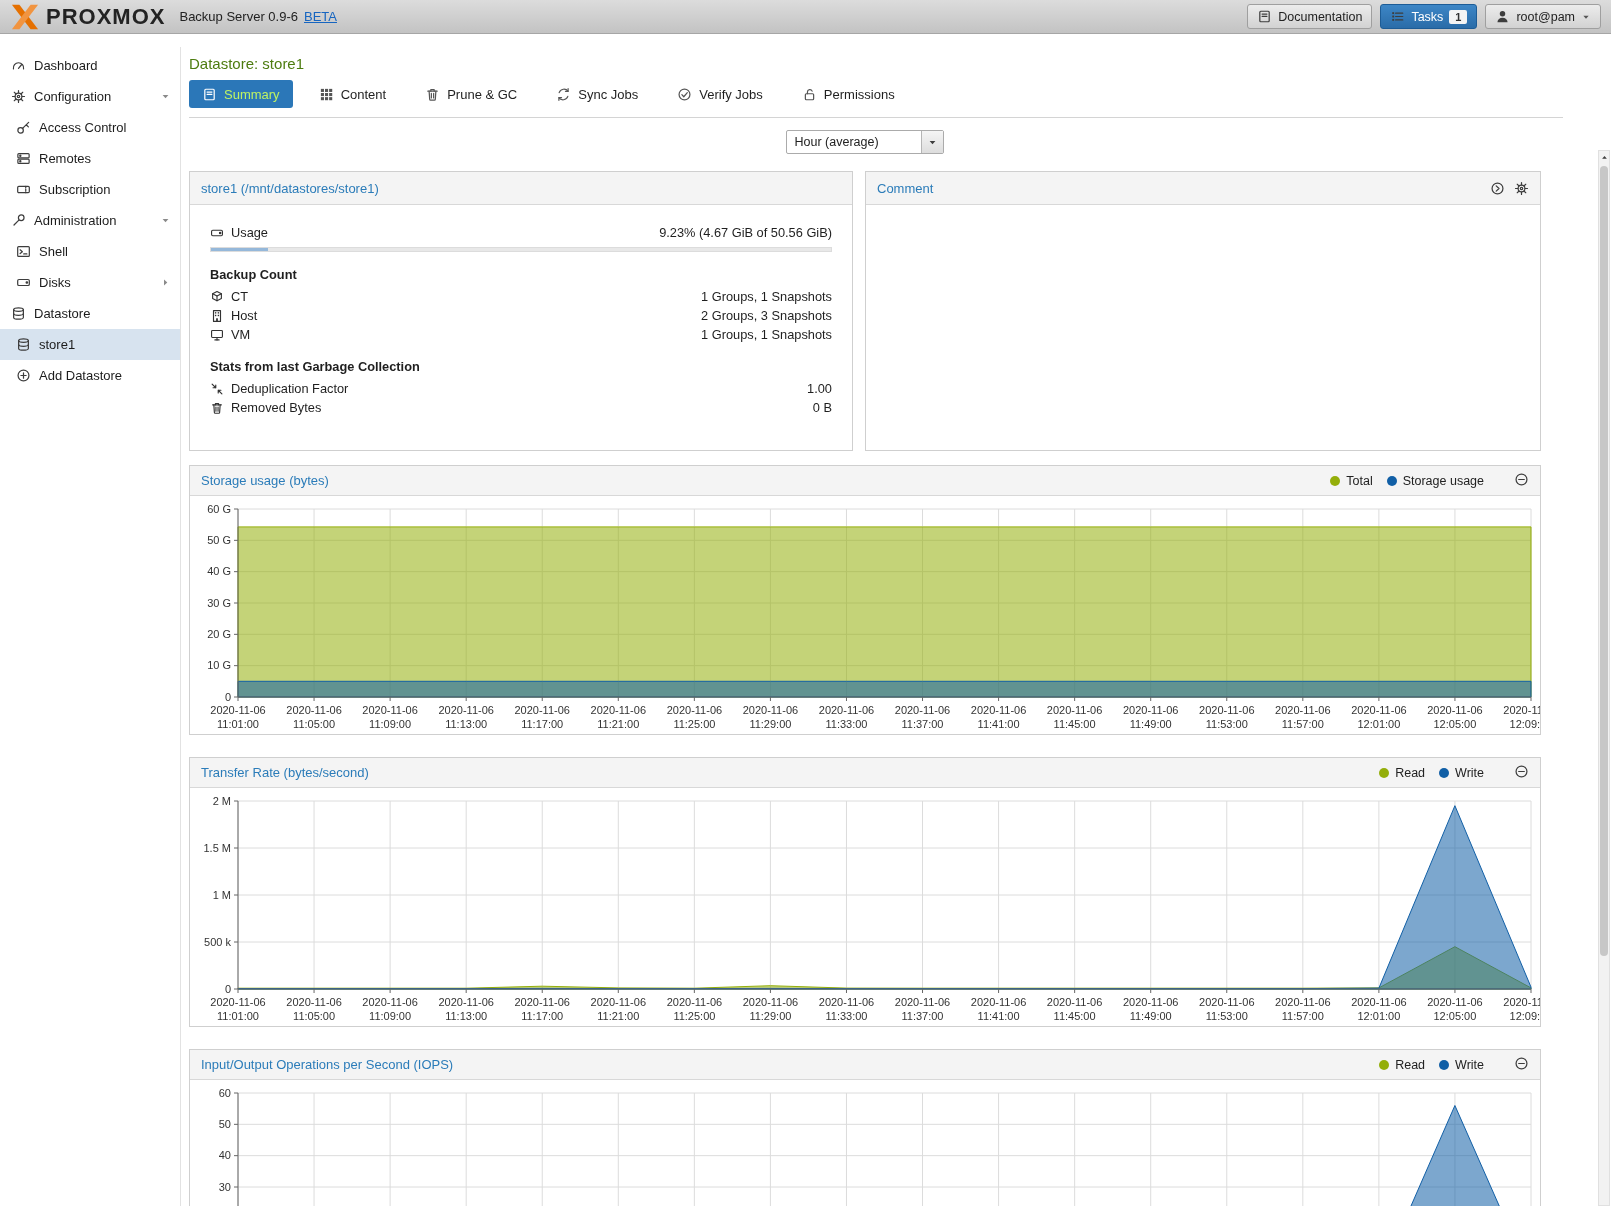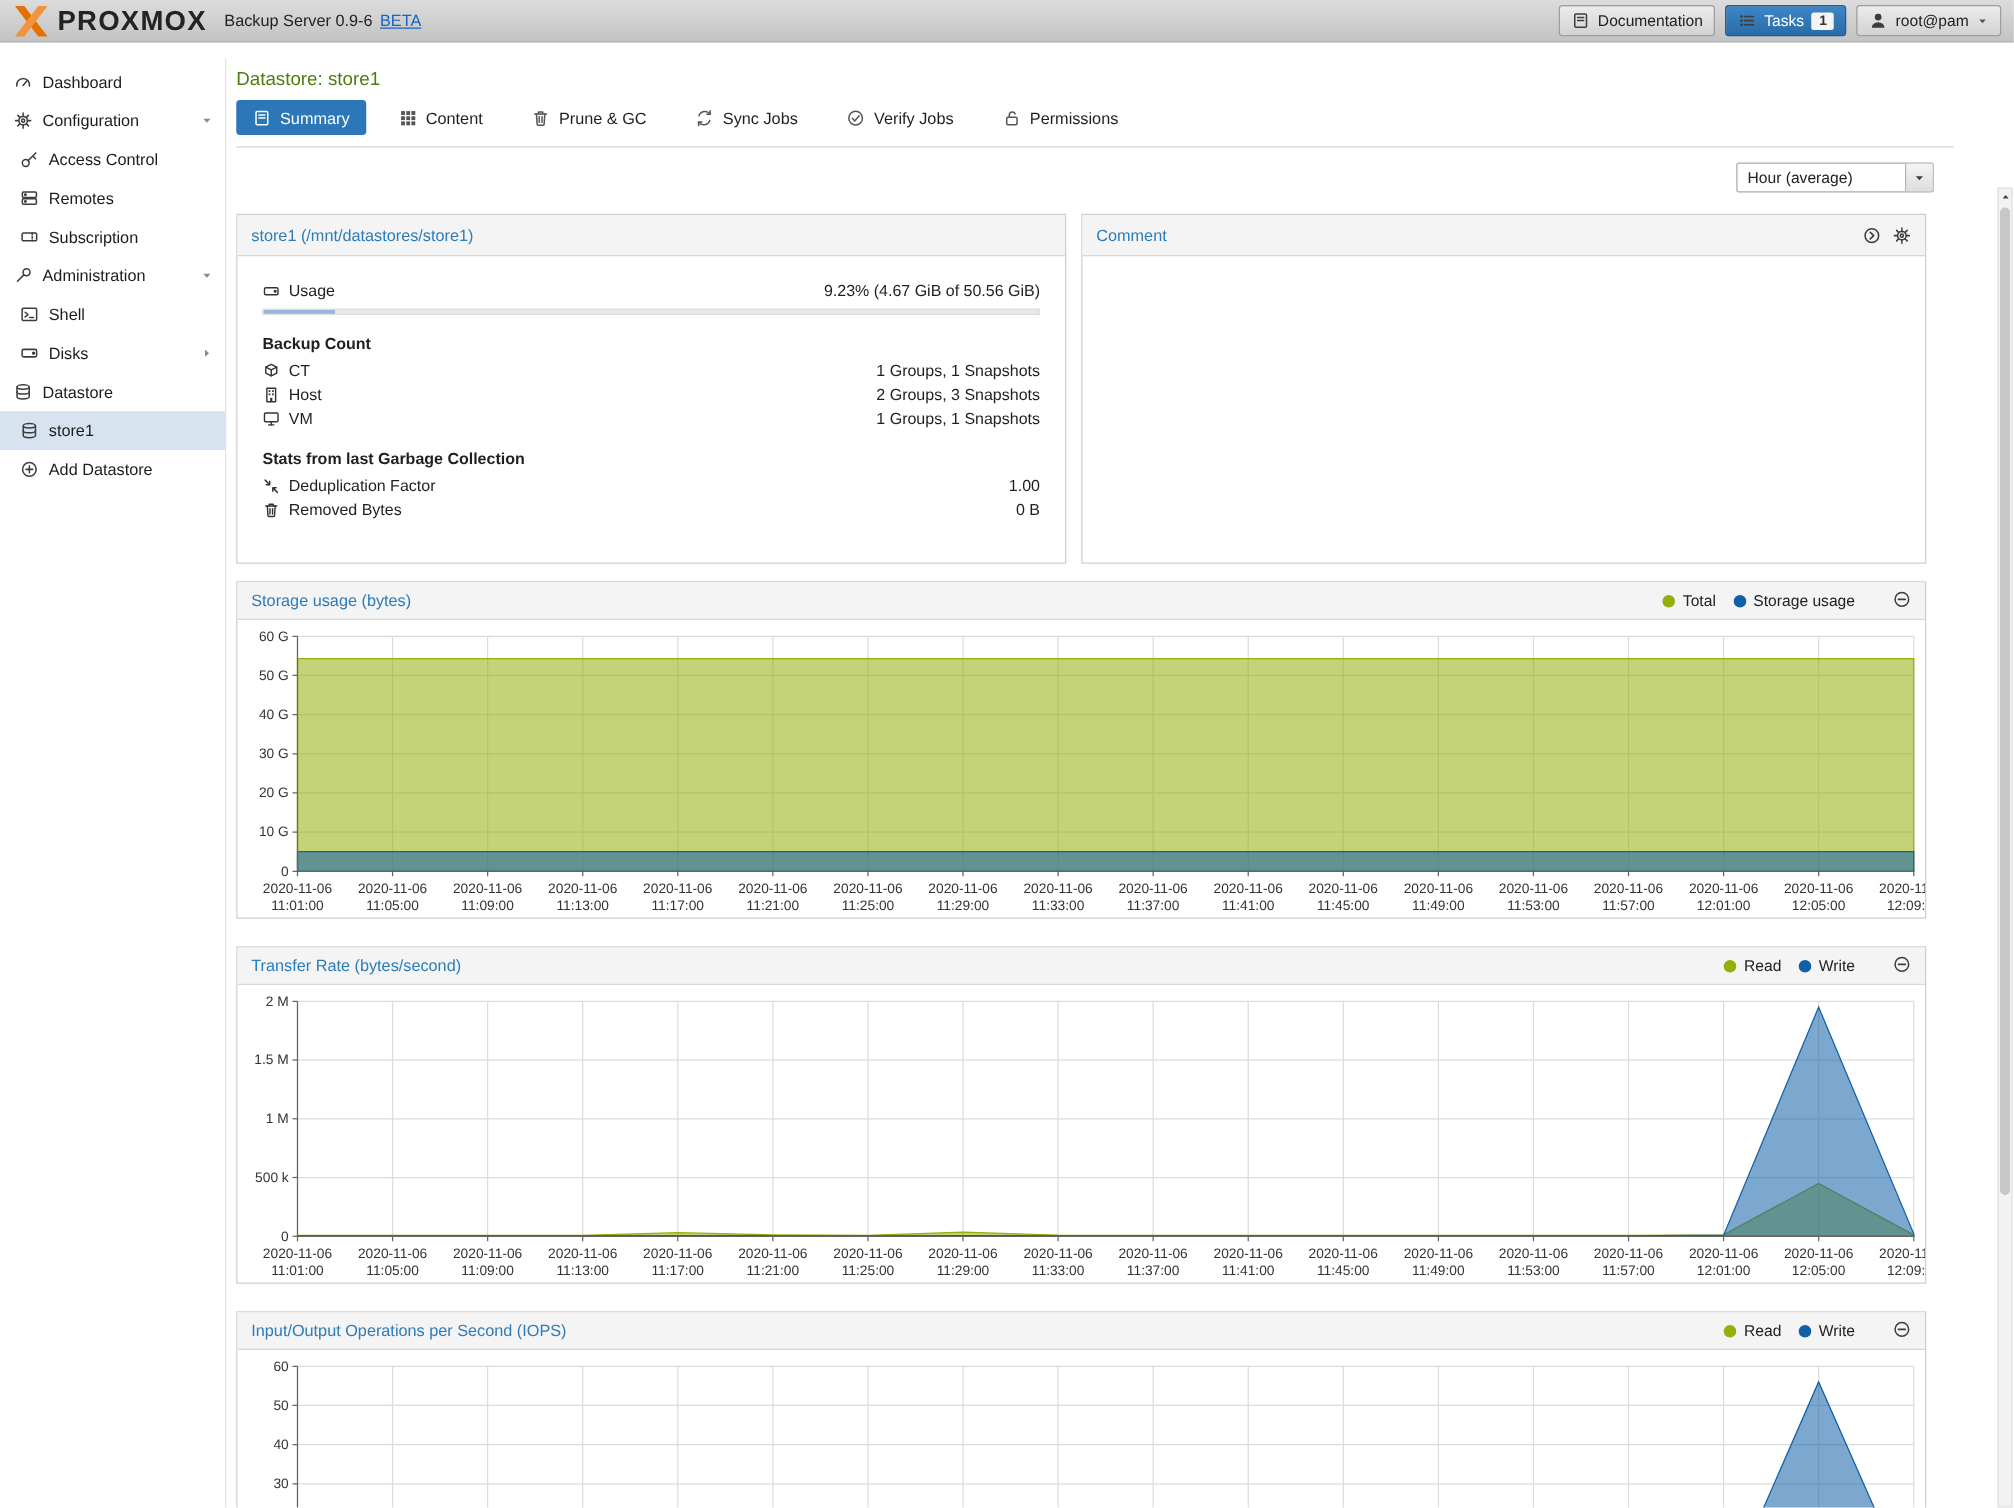--- a/index.html
+++ b/index.html
@@ -37,23 +37,23 @@
   .nav-item.sel { background:#d7e3ef; }
   .nav-item .caret { margin-left:auto; margin-right:9px; color:#8a8a8a; width:11px; height:11px; }
   .ic { display:inline-flex; width:15px; height:15px; flex:none; color:#3d3d3d; }
   .ic svg { width:100%; height:100%; display:block; }
   
   .main { position:absolute; left:182px; top:47px; right:0; bottom:0; overflow:hidden; }
   .page-title { margin:8px 0 0 7px; font-size:15px; color:#4d7c0f; }
   .toolbar { display:flex; gap:13px; align-items:center; margin:8px 0 0 7px; padding-bottom:9px; border-bottom:1px solid #d4d4d4; width:1374px; }
   .tab { height:28px; display:flex; align-items:center; gap:7px; padding:0 13px; border-radius:3px; font-size:13px; color:#1f1f1f; background:transparent; cursor:pointer; }
   .tab .ic { color:#555; }
-  .tab.active { background:#2b77b8; color:#ffffff; }
+  .tab.active { background:#2b77b8; color:#bef264; }
   .tab.active .ic { color:#fff; }
-  .rangebar { display:flex; justify-content:flex-end; width:1365px; margin-top:12px; }
+  .rangebar { display:flex; justify-content:center; width:1365px; margin-top:12px; }
   .combo { width:158px; height:24px; border:1px solid #ababab; background:#fff; display:flex; align-items:center; font-size:12.5px; border-radius:2px; cursor:pointer; }
   .combo .txt { padding:0 8px; flex:1; color:#222; }
   .combo .trigger { width:22px; height:100%; border-left:1px solid #b5b5b5; background:linear-gradient(#f5f5f5,#dddddd); display:flex; align-items:center; justify-content:center; color:#555; }
   .combo .trigger .ic { width:11px; height:11px; }
   
   .row1 { display:flex; gap:12px; margin:17px 0 0 7px; width:1352px; }
   .panel { border:1px solid #cfcfcf; background:#fff; }
   .panel-hd { height:33px; background:#f4f4f4; border-bottom:1px solid #d8d8d8; display:flex; align-items:center; padding:0 11px; font-size:13px; color:#2b7cb9; }
   .panel-hd .hd-tools { margin-left:auto; display:flex; gap:9px; color:#7b7b7b; }
   .panel-hd .hd-tools .ic { width:15px; height:15px; cursor:pointer; }

